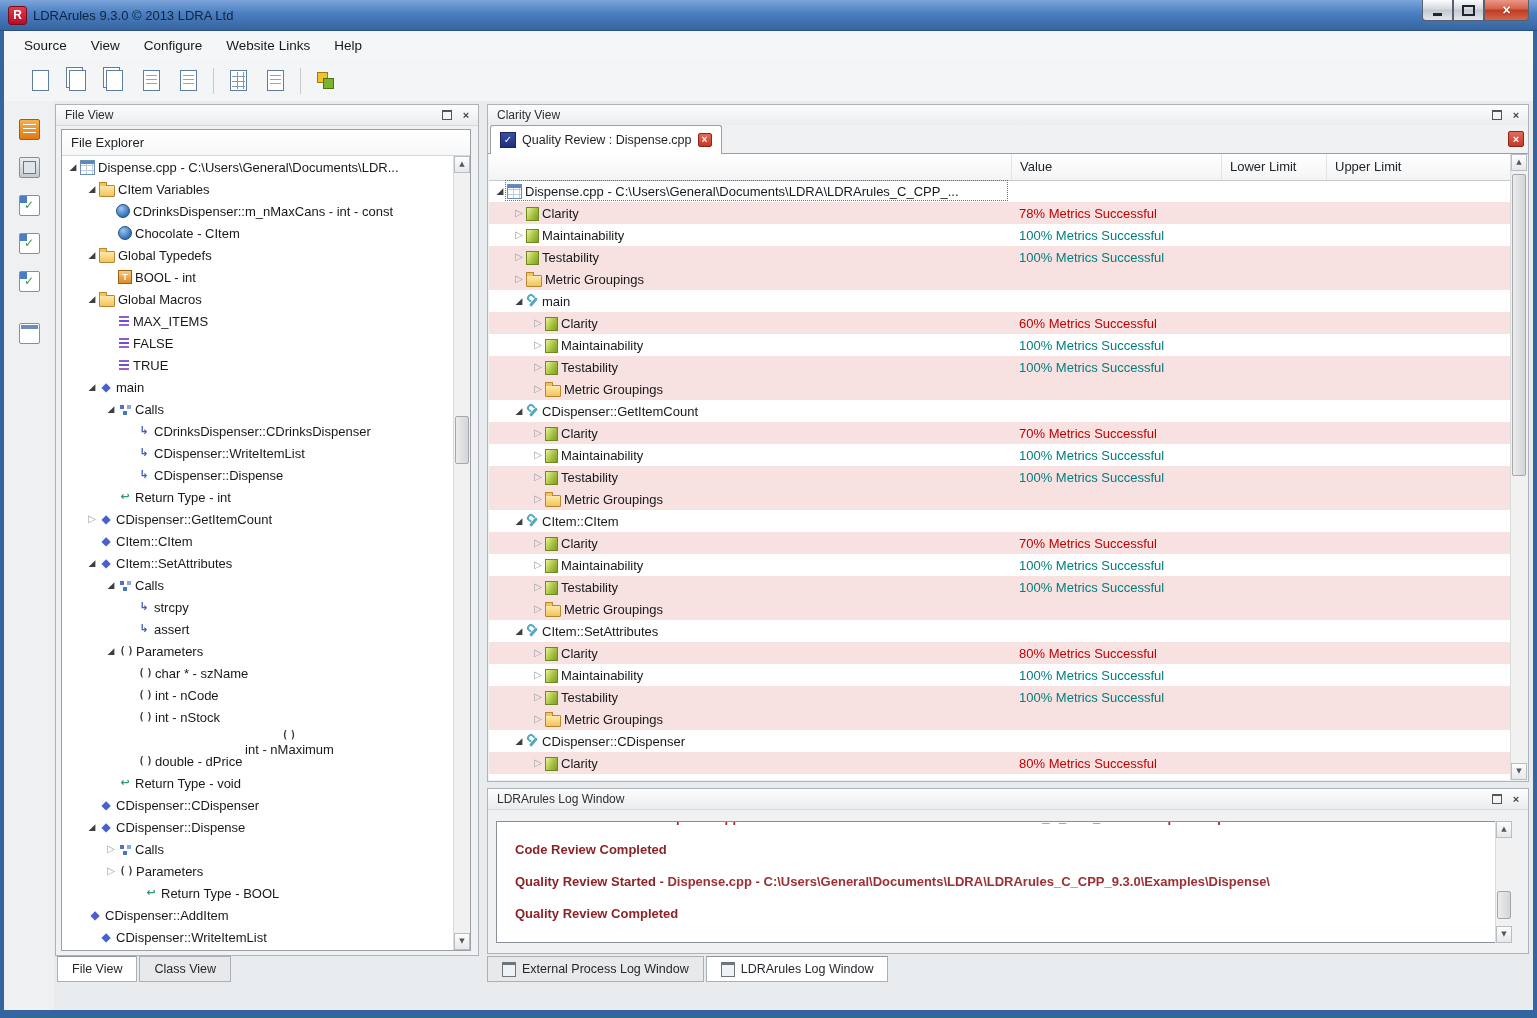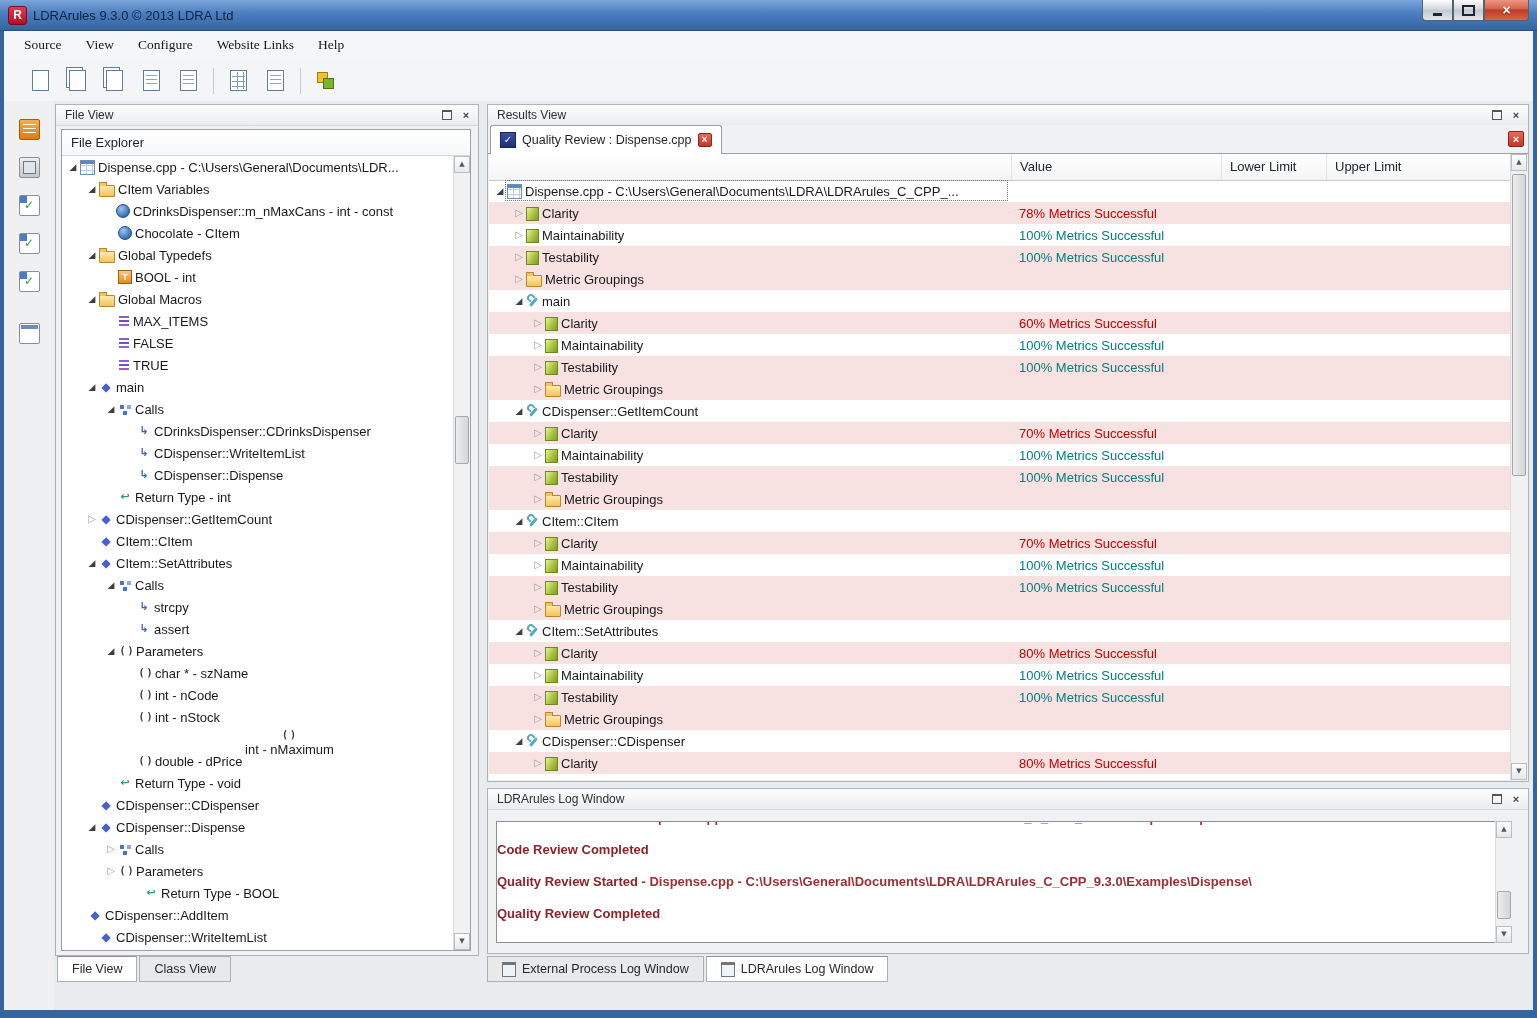--- a/index.html
+++ b/index.html
@@ -22,21 +22,21 @@
   .wbtn.close{width:43px;border-radius:0 0 4px 0;
     background:linear-gradient(#eb9786,#d4624a 45%,#c03a24 50%,#d2674f);}
   .glyph-min{width:9px;height:3px;background:#223;margin-top:8px;}
   .glyph-max{width:9px;height:7px;border:2px solid #223;}
   .glyph-close{color:#fff;font:bold 14px/18px "Liberation Sans",sans-serif;text-shadow:0 1px 1px #7d2414;}
   .win-border{position:absolute;left:0;top:30px;right:0;bottom:0;pointer-events:none;z-index:55;
     border-left:4px solid #35659f;border-right:4px solid #35659f;border-bottom:8px solid #35659f;}
   
   .menubar{position:absolute;left:4px;top:30px;right:4px;height:30px;background:#f5f6f8;
     border-bottom:1px solid #e2e4e7;display:flex;align-items:center;padding-left:8px;}
-  .mitem{padding:6px 12px;font-size:13.5px;color:#15181c;font-family:Liberation Serif, serif;}
+  .mitem{padding:6px 12px;font-size:13.5px;color:#15181c;}
   .toolbar{position:absolute;left:4px;top:60px;right:4px;height:41px;background:#f4f5f6;
     border-bottom:1px solid #d2d5d9;display:flex;align-items:center;padding-left:22px;}
   .tbtn{width:28px;height:28px;display:flex;align-items:center;justify-content:center;margin-right:9px;}
   .tbsep{width:1px;height:26px;background:#c7cace;margin:0 10px 0 2px;}
   .tbi{position:relative;display:inline-block;}
   .tbi-page,.tbi-pages,.tbi-page-lines,.tbi-grid{width:15px;height:19px;background:#fff;border:1px solid #5f7d9e;}
   .tbi-pages{box-shadow:-3px -3px 0 -1px #fff,-3px -3px 0 0 #5f7d9e;}
   .tbi-page-lines::after{content:"";position:absolute;left:2px;right:2px;top:4px;height:11px;
     background:repeating-linear-gradient(180deg,#8fa6bf 0 1px,transparent 1px 4px);}
   .tbi-grid::after{content:"";position:absolute;inset:1px;
@@ -155,21 +155,21 @@
   .rrow.alt{background:#f7e1e1;}
   .rcell0{width:522px;flex:none;display:flex;align-items:center;font-size:13px;color:#17191c;
     white-space:nowrap;overflow:hidden;position:relative;box-sizing:border-box;}
   .rrow.selected .rcell0::after{content:"";position:absolute;left:16px;right:3px;top:0;bottom:1px;
     border:1px dotted #6d7074;}
   .rcellv{flex:1;display:flex;align-items:center;font-size:13px;padding-left:8px;white-space:nowrap;}
   .rcellv.red{color:#c40000;} .rcellv.teal{color:#007d7d;}
   
   .log-box{position:absolute;left:8px;top:32px;bottom:10px;width:1000px;background:#fff;
     border:1px solid #8a9098;overflow:hidden;box-sizing:border-box;}
-  #log-lines{margin-top:-20px;}
+  #log-lines{margin-top:-20px;padding-left:18px;}
   .logline{line-height:32px;font-size:13px;color:#8b2428;font-weight:bold;white-space:nowrap;}
   .logline .lr{font-weight:bold;color:#9b3034;}
   
   .fv-tabs{position:absolute;left:53px;top:855px;height:26px;display:flex;}
   .log-tabs{position:absolute;left:483px;top:855px;height:26px;display:flex;}
   .btab{display:flex;align-items:center;gap:6px;padding:0 14px;margin-right:2px;
     border:1px solid #aab0b6;background:#e7e9eb;font-size:12.5px;color:#25282c;box-sizing:border-box;}
   .btab.active{background:#fff;border-top-color:#8d949b;}
   .tabicon{width:12px;height:11px;border:1px solid #70757a;border-top:3px solid #70757a;background:#eef3f8;flex:none;}
 </style>
@@ -438,21 +438,21 @@
         <div class="sbar fv-sbar">
           <div class="sarrow up">▲</div>
           <div class="sthumb" style="top:260px;height:46px;"></div>
           <div class="sarrow down">▼</div>
         </div>
       </div>
     </div>
 
     <div class="panel rv-panel">
       <div class="ptitle">
-        <span class="ptitle-text">Results View</span>
+        <span class="ptitle-text">Clarity View</span>
         <span class="pbtns">
           <span class="pbtn">
               <span class="float-ic"></span>
             </span>
           <span class="pbtn">×</span>
         </span>
       </div>
       <div class="tabstrip">
         <div class="doc-tab">
           <span class="ic ic-qr"></span>

